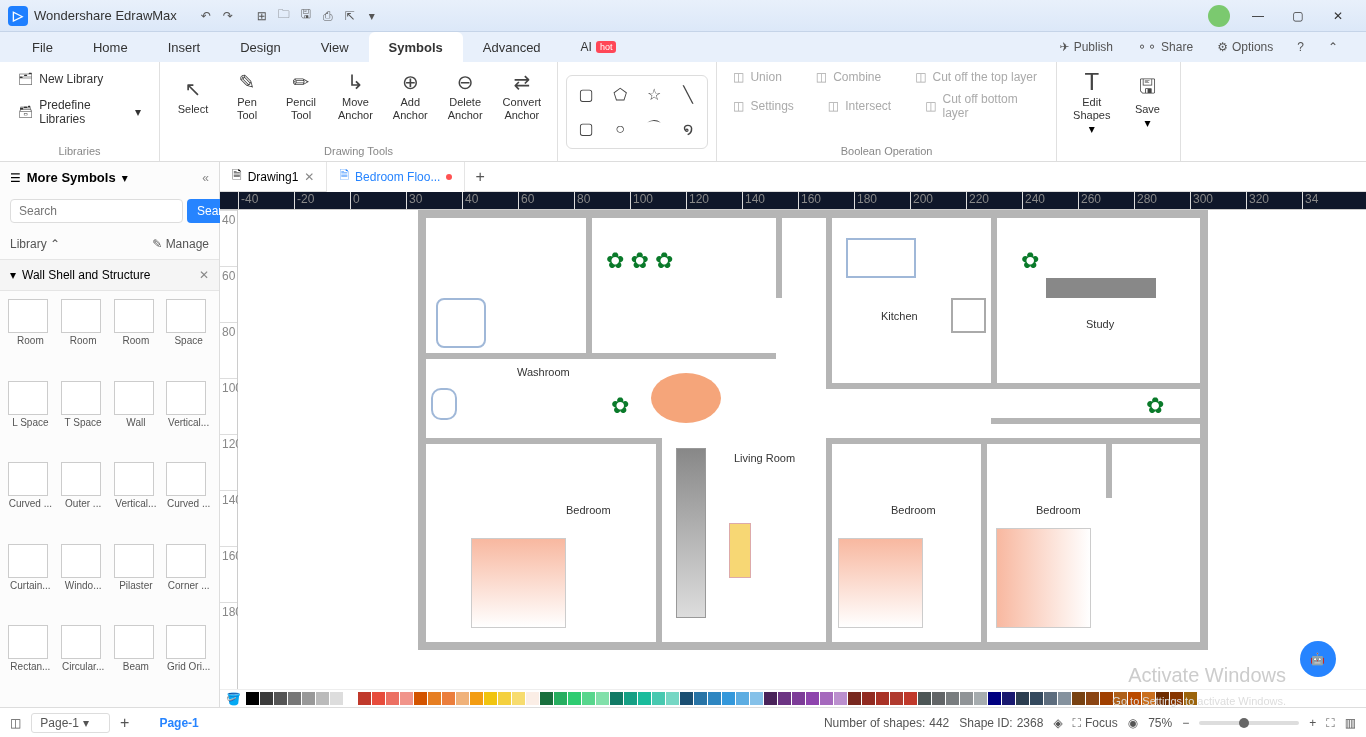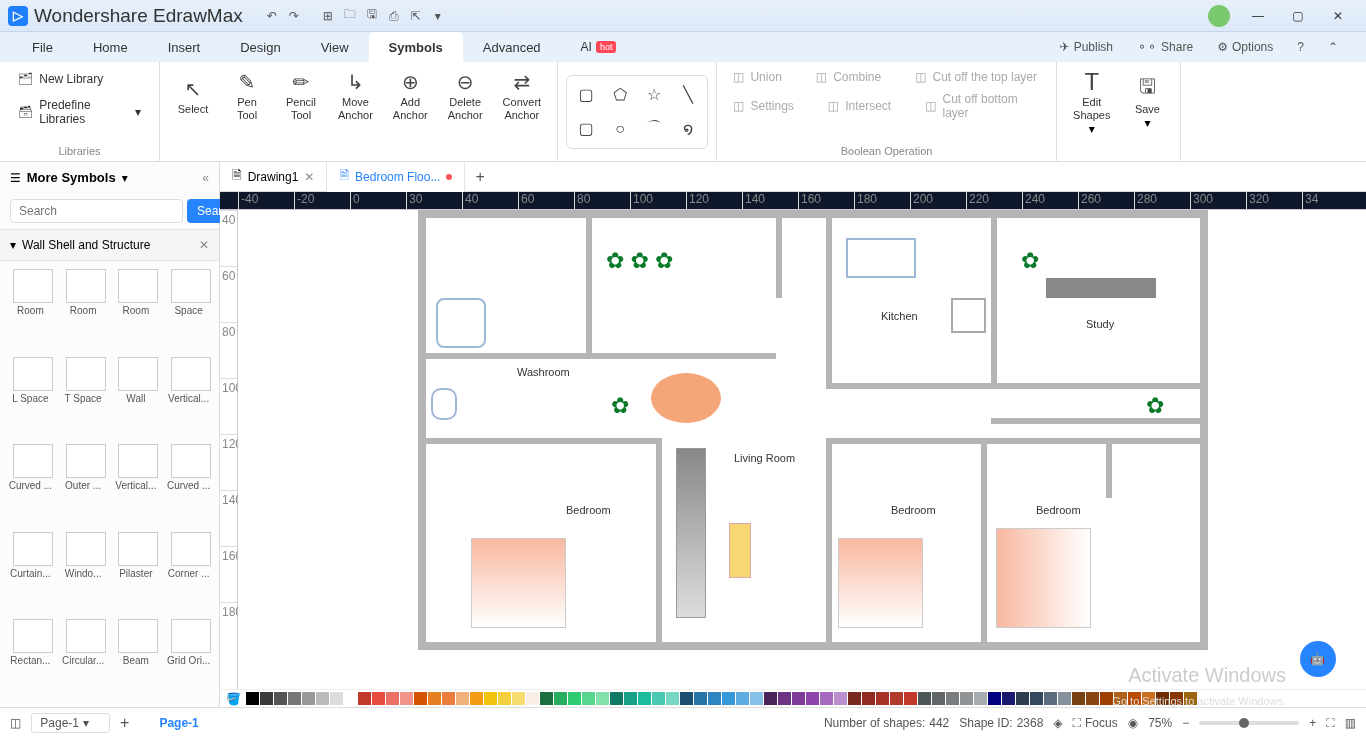--- a/index.html
+++ b/index.html
@@ -1,19 +1,19 @@
 <!DOCTYPE html>
 <html><head>
 <meta charset="utf-8">
 <style>
 *{margin:0;padding:0;box-sizing:border-box;font-family:'Segoe UI',Arial,sans-serif;font-size:12px;user-select:none}
 body{background:#fff;overflow:hidden;width:1366px;height:737px;position:relative}
 .titlebar{height:32px;background:linear-gradient(to bottom,#e8f0fb,#dce8f8);display:flex;align-items:center;padding:0 8px;border-bottom:1px solid #c5d4e8}
 .logo{width:20px;height:20px;background:#1e7fff;border-radius:4px;margin-right:6px;display:flex;align-items:center;justify-content:center;color:#fff;font-weight:bold;font-size:13px}
-.app-title{font-size:19px;color:#333}
+.app-title{font-size:13px;color:#333}
 .title-spacer{flex:1}
 .title-icons{display:flex;gap:4px;align-items:center}
 .title-icon{width:18px;height:18px;display:flex;align-items:center;justify-content:center;color:#555;cursor:pointer}
 .win-btn{width:40px;height:28px;display:flex;align-items:center;justify-content:center;color:#333;cursor:pointer}
 .avatar{width:22px;height:22px;border-radius:50%;background:#7bc96f;margin-right:8px}
 .menubar{height:30px;background:#e8f0fb;display:flex;align-items:center;padding:0 12px;gap:0}
 .menu-item{padding:0 20px;height:30px;display:flex;align-items:center;color:#333;cursor:pointer;font-size:13px}
 .menu-item.active{background:#fff;border-radius:6px 6px 0 0;font-weight:600}
 .ai-badge{background:#ff4757;color:#fff;font-size:9px;padding:1px 4px;border-radius:3px;margin-left:4px}
 .menu-spacer{flex:1}
@@ -36,21 +36,21 @@
 .sidebar-title{font-weight:600;font-size:13px}
 .sidebar-collapse{margin-left:auto;cursor:pointer;color:#888}
 .search-row{display:flex;padding:6px 10px;gap:4px}
 .search-input{flex:1;border:1px solid #ddd;border-radius:4px;padding:4px 8px;font-size:12px;background:#fff}
 .search-btn{background:#2684ff;color:#fff;border:none;border-radius:4px;padding:4px 10px;cursor:pointer;font-size:12px}
 .lib-row{display:flex;padding:8px 10px;justify-content:space-between;color:#555;font-size:12px}
 .lib-row span{cursor:pointer}
 .cat-header{display:flex;align-items:center;padding:8px 10px;background:#f5f5f5;border-top:1px solid #e5e5e5;border-bottom:1px solid #e5e5e5;gap:6px}
 .cat-close{margin-left:auto;cursor:pointer;color:#888}
 .shapes-panel{padding:8px;display:grid;grid-template-columns:repeat(4,1fr);gap:8px;overflow-y:auto;flex:1}
-.shape-item{display:flex;flex-direction:column;align-items:flex-end;cursor:pointer}
+.shape-item{display:flex;flex-direction:column;align-items:flex-start;cursor:pointer}
 .shape-thumb{width:40px;height:34px;border:1px solid #ccc;background:#fff;margin-bottom:2px;display:flex;align-items:center;justify-content:center;color:#999;font-size:9px}
 .shape-item span{font-size:10px;color:#555;text-align:center;white-space:nowrap;overflow:hidden;text-overflow:ellipsis;width:100%}
 .canvas-area{flex:1;display:flex;flex-direction:column;background:#f8f8f8;position:relative;overflow:hidden}
 .tabs-row{height:30px;background:#fff;display:flex;align-items:center;border-bottom:1px solid #ddd}
 .doc-tab{display:flex;align-items:center;gap:6px;padding:0 12px;height:30px;border-right:1px solid #e5e5e5;cursor:pointer}
 .doc-tab.active{color:#2684ff;background:#fff;font-weight:500}
 .doc-tab .close{color:#888;cursor:pointer}
 .tab-add{padding:0 10px;cursor:pointer;color:#555;font-size:16px}
 .ruler-h{height:18px;background:#0f172a;border-bottom:1px solid #ccc;display:flex;font-size:9px;color:#888;position:relative;padding-left:18px}
 .ruler-h span{width:56px;text-align:left;border-left:1px solid #ddd;padding-left:2px}
@@ -173,20 +173,21 @@
           <div class="tool-btn-icon">⊖</div>
           <div class="tool-btn-label" style="white-space:pre">Delete
 Anchor</div>
         </div>
       <div class="tool-btn">
           <div class="tool-btn-icon">⇄</div>
           <div class="tool-btn-label" style="white-space:pre">Convert
 Anchor</div>
         </div>
     </div>
+    <div class="tool-section-label">Drawing Tools</div>
   </div>
   <div class="tool-section" style="align-items:center;justify-content:center">
     <div class="shape-grid">
       <div>▢</div>
       <div>⬠</div>
       <div>☆</div>
       <div>╲</div>
       <div>▢</div>
       <div>○</div>
       <div>⌒</div>
@@ -245,20 +246,24 @@
   <div class="sidebar">
     <div class="sidebar-head">
       <span>☰</span>
       <span class="sidebar-title">More Symbols</span>
       <span>▾</span>
       <span class="sidebar-collapse">«</span>
     </div>
     <div class="search-row">
       <input class="search-input" placeholder="Search" style="">
       <button class="search-btn">Search</button>
+    </div>
+    <div class="lib-row">
+      <span><span>Library</span> ⌃</span>
+      <span>✎ <span>Manage</span></span>
     </div>
     <div class="cat-header">
       <span>▾</span>
       <span>Wall Shell and Structure</span>
       <span class="cat-close">✕</span>
     </div>
     <div class="shapes-panel" id="shapes-panel">
         <div class="shape-item">
           <div class="shape-thumb"></div>
           <span>Room</span>

